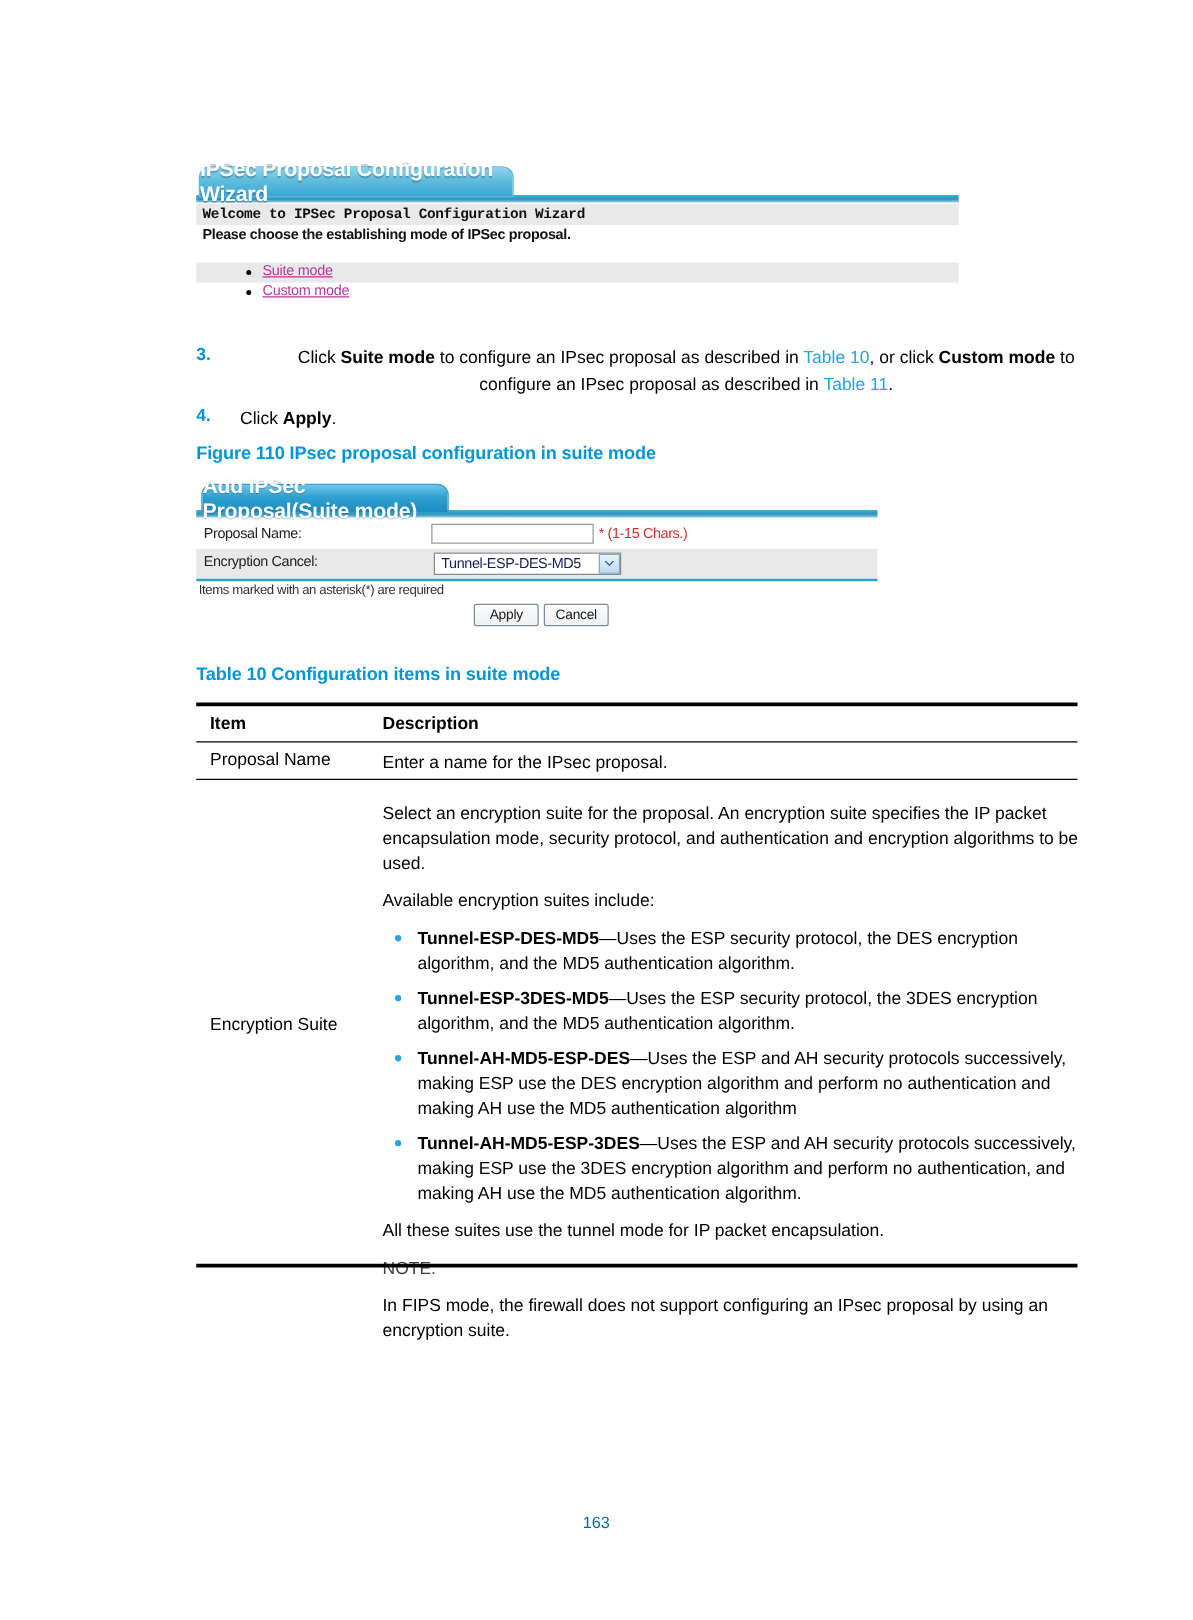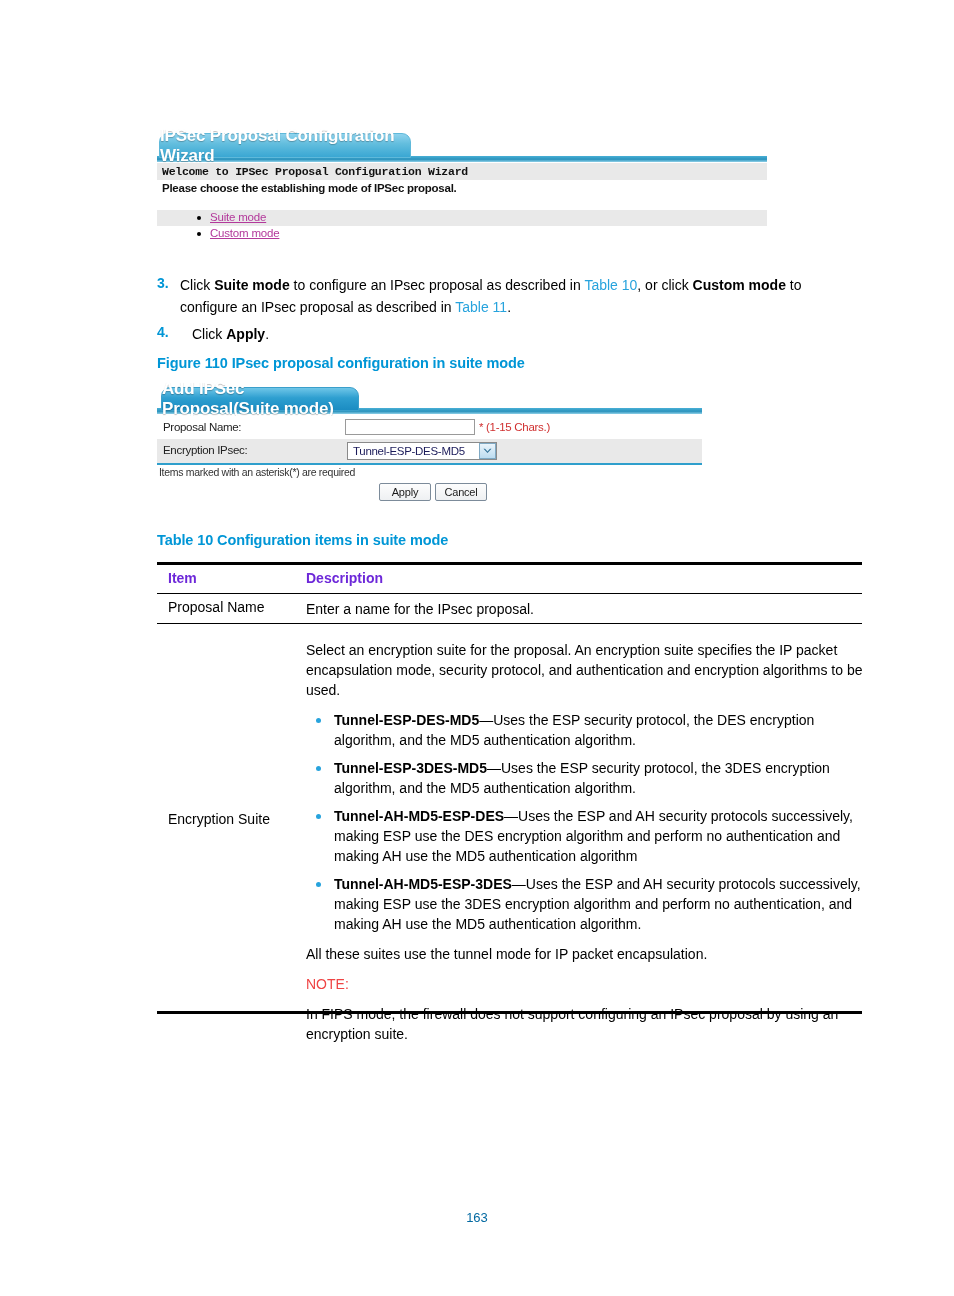--- a/index.html
+++ b/index.html
@@ -190,37 +190,37 @@
   }
   .tbl-rule-thin {
     position: absolute;
     background: #000000;
     height: 1px;
   }
   .tbl-head {
     position: absolute;
     font-size: 14px;
     font-weight: bold;
-    color: #6d28d9;
+    color: #000000;
   }
   .tbl-item {
     position: absolute;
     font-size: 14px;
     color: #000;
   }
   .tbl-desc {
     position: absolute;
     font-size: 14px;
     color: #000;
     line-height: 20px;
     width: 560px;
   }
   .tbl-desc p { margin: 0 0 10px 0; }
   .tbl-desc p:last-child { margin-bottom: 0; }
-  .note-label { color: #ef4444; }
+  .note-label { color: #404040; }
 
   ul.suites {
     margin: 0 0 10px 0;
     padding: 0;
     list-style: none;
   }
   ul.suites li {
     position: relative;
     padding-left: 28px;
     margin-bottom: 8px;
@@ -272,42 +272,42 @@
     <div class="bandgray" style="left:0px; top:80px; width:610px; height:16px;"></div>
 
     <div class="bullet" style="left:40px; top:86px;"></div>
     <div class="link" style="left:53px; top:81px;">Suite mode</div>
 
     <div class="bullet" style="left:40px; top:102px;"></div>
     <div class="link" style="left:53px; top:97px;">Custom mode</div>
   </div>
 
   <div class="stepnum" style="left:157px; top:275px;">3.</div>
-  <div class="steptext" style="left:180px; top:274px; width:680px;">Click <b>Suite mode</b> to configure an IPsec proposal as described in <span class="xref">Table 10</span>, or click <b>Custom mode</b> to configure an IPsec proposal as described in <span class="xref">Table 11</span>.</div>
+  <div class="steptext" style="left:209px; top:274px; width:680px;text-align:center;">Click <b>Suite mode</b> to configure an IPsec proposal as described in <span class="xref">Table 10</span>, or click <b>Custom mode</b> to configure an IPsec proposal as described in <span class="xref">Table 11</span>.</div>
 
   <div class="stepnum" style="left:157px; top:324px;">4.</div>
   <div class="steptext" style="left:192px; top:323px; width:680px;">Click <b>Apply</b>.</div>
 
   <div class="caption" style="left:157px; top:355px;">Figure 110 IPsec proposal configuration in suite mode</div>
 
   <div class="shot" style="left:157px; top:383px; width:545px; height:125px;">
 
     <div class="tabrail" style="left:0px; top:25px; width:545px; height:6px;"></div>
 
     <div class="tab deep" style="left:4px; top:4px; width:198px; height:24px;justify-content:center;">
       <span>Add IPSec Proposal(Suite mode)</span>
     </div>
 
     <div class="bandwhite" style="left:0px; top:33px; width:545px; height:23px;"></div>
     <div class="formlabel" style="left:6px; top:38px;">Proposal Name:</div>
     <div class="textbox" style="left:188px; top:36px; width:130px; height:16px;" title=""></div>
     <div class="star" style="left:322px; top:38px;text-align:right;">* (1-15 Chars.)</div>
 
     <div class="bandgray" style="left:0px; top:56px; width:545px; height:24px;"></div>
-    <div class="formlabel" style="left:6px; top:61px;">Encryption IPsec:</div>
+    <div class="formlabel" style="left:6px; top:61px;">Encryption Cancel:</div>
     <div class="selectbox" style="left:190px; top:59px; width:150px; height:18px;">
       <span>Tunnel-ESP-DES-MD5</span>
     </div>
     <div class="selectarrow" style="left:322px; top:60px; width:17px; height:16px;">
       <svg width="9" height="6" viewBox="0 0 9 6" aria-hidden="true">
         <path d="M0.5 0.8 L4.5 5 L8.5 0.8 L7 0.8 L4.5 3.4 L2 0.8 Z" fill="#2f6f96"></path>
       </svg>
     </div>
 
     <div class="rule" style="left:0px; top:80px; width:545px; height:2px;"></div>
@@ -334,20 +334,21 @@
   <div class="tbl-item" style="left:168px; top:599px;">Proposal Name</div>
   <div class="tbl-desc" style="left:306px; top:599px;">
       <p>Enter a name for the IPsec proposal.</p>
     </div>
 
   <div class="tbl-rule-thin" style="left:157px; top:623px; width:705px;"></div>
 
   <div class="tbl-item" style="left:168px; top:811px;">Encryption Suite</div>
   <div class="tbl-desc" style="left:306px; top:640px;">
       <p>Select an encryption suite for the proposal. An encryption suite specifies the IP packet encapsulation mode, security protocol, and authentication and encryption algorithms to be used.</p>
+      <p>Available encryption suites include:</p>
       <ul class="suites">
         <li><b>Tunnel-ESP-DES-MD5</b>—Uses the ESP security protocol, the DES encryption algorithm, and the MD5 authentication algorithm.</li>
         <li><b>Tunnel-ESP-3DES-MD5</b>—Uses the ESP security protocol, the 3DES encryption algorithm, and the MD5 authentication algorithm.</li>
         <li><b>Tunnel-AH-MD5-ESP-DES</b>—Uses the ESP and AH security protocols successively, making ESP use the DES encryption algorithm and perform no authentication and making AH use the MD5 authentication algorithm</li>
         <li><b>Tunnel-AH-MD5-ESP-3DES</b>—Uses the ESP and AH security protocols successively, making ESP use the 3DES encryption algorithm and perform no authentication, and making AH use the MD5 authentication algorithm.</li>
       </ul>
       <p>All these suites use the tunnel mode for IP packet encapsulation.</p>
       <p class="note-label">NOTE:</p>
       <p>In FIPS mode, the firewall does not support configuring an IPsec proposal by using an encryption suite.</p>
     </div>

